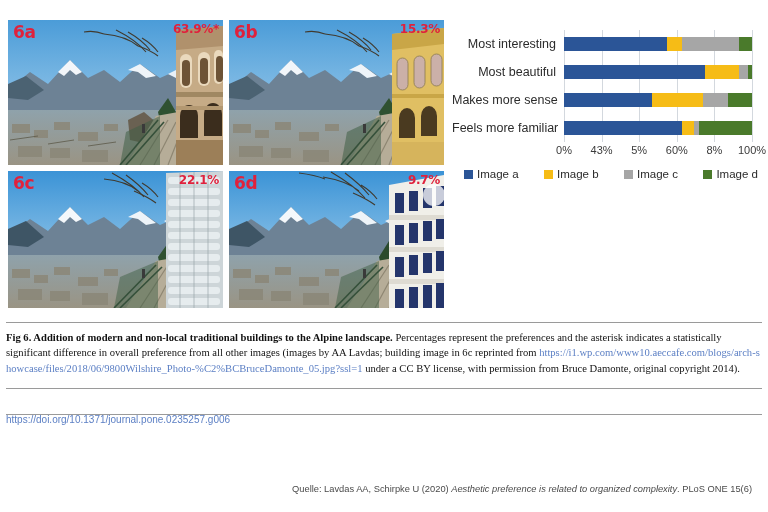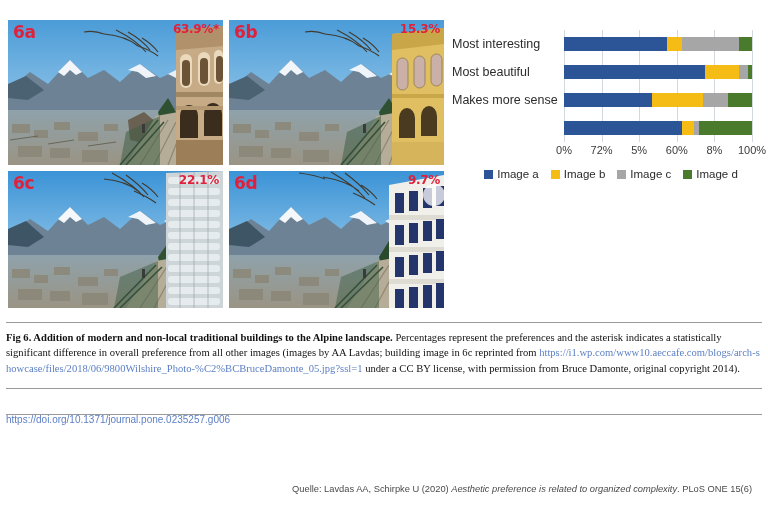--- a/index.html
+++ b/index.html
@@ -76,20 +76,21 @@
     height: 150px;
   }
   .cat-labels {
     position: absolute;
     left: 0; top: 14px;
     width: 108px;
   }
   .cat-label {
     height: 28px;
     line-height: 28px;
+    text-align: right;
     font-size: 12.5px;
     color: #2b2b2b;
     font-family: "Liberation Sans", sans-serif;
     padding-right: 4px;
     white-space: nowrap;
   }
   #plot {
     position: absolute;
     left: 112px; top: 14px;
     width: 188px;
@@ -126,21 +127,21 @@
     color: #3a3a3a;
     transform: translateX(-50%);
     white-space: nowrap;
     font-family: "Liberation Sans", sans-serif;
   }
   #legend {
     position: absolute;
     left: 8px; top: 152px;
     width: 302px;
     display: flex;
-    justify-content: center;
+    justify-content: space-between;
     align-items: center;
     padding: 0 4px;
     box-sizing: border-box;
     gap: 12px;
   }
   .legend-item {
     display: flex;
     align-items: center;
     gap: 4px;
     font-size: 11.5px;
@@ -464,20 +465,21 @@
       <span class="photo-pct">9.7%</span>
     </div>
   </div>
 
   <div id="chart-block">
     <div id="chart-plot-wrap">
       <div class="cat-labels">
         <div class="cat-label">Most interesting</div>
         <div class="cat-label">Most beautiful</div>
         <div class="cat-label">Makes more sense</div>
+        <div class="cat-label">Feels more familiar</div>
       </div>
       <div id="plot">
           <div class="gridline" style="left: 0%;"></div>
           <div class="gridline" style="left: 20%;"></div>
           <div class="gridline" style="left: 40%;"></div>
           <div class="gridline" style="left: 60%;"></div>
           <div class="gridline" style="left: 80%;"></div>
           <div class="gridline" style="left: 100%;"></div>
           <div class="bar-row" style="top: 7px;">
             <div class="seg" title="Most interesting — Image a: 55%" style="left: 0%; width: 55%; background: rgb(43, 85, 151);"></div>
@@ -499,21 +501,21 @@
           </div>
           <div class="bar-row" style="top: 91px;">
             <div class="seg" title="Feels more familiar — Image a: 63%" style="left: 0%; width: 63%; background: rgb(43, 85, 151);"></div>
             <div class="seg" title="Feels more familiar — Image b: 6%" style="left: 63%; width: 6%; background: rgb(246, 188, 22);"></div>
             <div class="seg" title="Feels more familiar — Image c: 3%" style="left: 69%; width: 3%; background: rgb(166, 166, 166);"></div>
             <div class="seg" title="Feels more familiar — Image d: 28%" style="left: 72%; width: 28%; background: rgb(74, 122, 43);"></div>
           </div>
         </div>
       <div class="axis-ticks" id="axis-ticks">
           <div class="tick-label" style="left: 0%;">0%</div>
-          <div class="tick-label" style="left: 20%;">72%</div>
+          <div class="tick-label" style="left: 20%;">43%</div>
           <div class="tick-label" style="left: 40%;">5%</div>
           <div class="tick-label" style="left: 60%;">60%</div>
           <div class="tick-label" style="left: 80%;">8%</div>
           <div class="tick-label" style="left: 100%;">100%</div>
         </div>
     </div>
     <div id="legend">
       <div class="legend-item">
         <span class="legend-swatch" style="background: rgb(43, 85, 151);"></span>
         <span>Image a</span>

